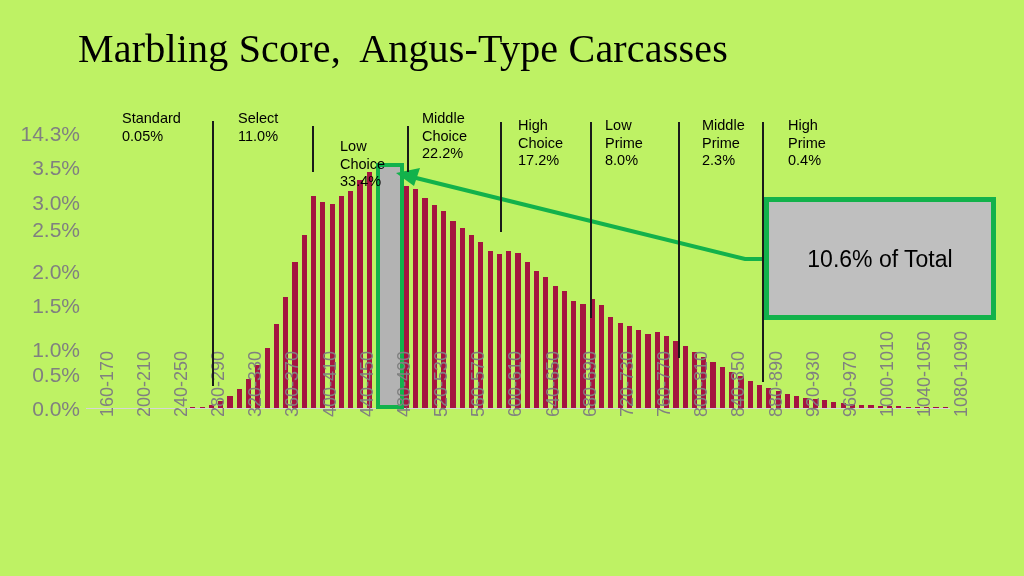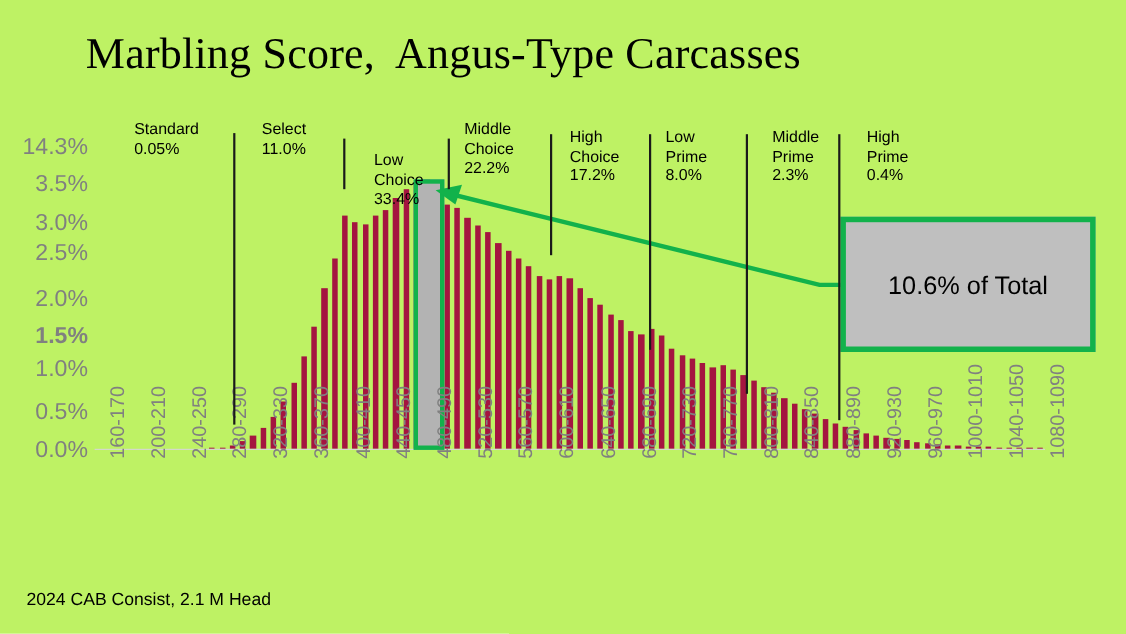--- a/index.html
+++ b/index.html
@@ -156,22 +156,22 @@
 </head>
 <body>
 
 <div id="slide">
 
   <div id="chart-title">Marbling Score,  Angus-Type Carcasses</div>
 
   <div id="y-axis">
       <div class="y-tick-label" style="top: 398px;">0.0%</div>
       <div class="y-tick-label" style="top: 363.625px;">0.5%</div>
-      <div class="y-tick-label" style="top: 325px;">1.0%</div>
-      <div class="y-tick-label" style="top: 294.875px; font-weight: bold;">1.5%</div>
+      <div class="y-tick-label" style="top: 339px;">1.0%</div>
+      <div class="y-tick-label" style="top: 294.875px;">1.5%</div>
       <div class="y-tick-label" style="top: 260.5px;">2.0%</div>
       <div class="y-tick-label" style="top: 219px;">2.5%</div>
       <div class="y-tick-label" style="top: 191.75px;">3.0%</div>
       <div class="y-tick-label" style="top: 157.375px;">3.5%</div>
       <div class="y-tick-label" style="top: 123px;">14.3%</div>
     </div>
 
   <div id="plot-area" style="height: 283px;">
       <div class="bar" style="background: rgb(164, 21, 64); height: 0px; width: 5.20258px; left: 2.04387px; bottom: 0px;"></div>
       <div class="bar" style="background: rgb(164, 21, 64); height: 0px; width: 5.20258px; left: 11.3342px; bottom: 0px;"></div>
@@ -273,21 +273,20 @@
 
   <div id="callout-box">
     <div class="cline">10.6% of Total</div>
   </div>
 
   <svg id="arrow-svg" viewBox="0 0 1024 576">
     <polyline points="764,259 745,259 404,175" fill="none" stroke="#12B24B" stroke-width="4" stroke-linejoin="miter" stroke-linecap="butt"></polyline>
     <polygon points="396,173 420,168 414,186" fill="#12B24B"></polygon>
   </svg>
 
-  <div id="footer-note">2024 CAB Consist, 2.1 M Head</div>
 
 <div class="x-tick" style="color: rgb(128, 128, 128); left: 97.6452px; top: 417px;">160-170</div>
     <div class="x-tick" style="color: rgb(128, 128, 128); left: 134.806px; top: 417px;">200-210</div>
     <div class="x-tick" style="color: rgb(128, 128, 128); left: 171.968px; top: 417px;">240-250</div>
     <div class="x-tick" style="color: rgb(128, 128, 128); left: 209.129px; top: 417px;">280-290</div>
     <div class="x-tick" style="color: rgb(128, 128, 128); left: 246.29px; top: 417px;">320-330</div>
     <div class="x-tick" style="color: rgb(128, 128, 128); left: 283.452px; top: 417px;">360-370</div>
     <div class="x-tick" style="color: rgb(128, 128, 128); left: 320.613px; top: 417px;">400-410</div>
     <div class="x-tick" style="color: rgb(128, 128, 128); left: 357.774px; top: 417px;">440-450</div>
     <div class="x-tick" style="color: rgb(128, 128, 128); left: 394.935px; top: 417px;">480-490</div>

